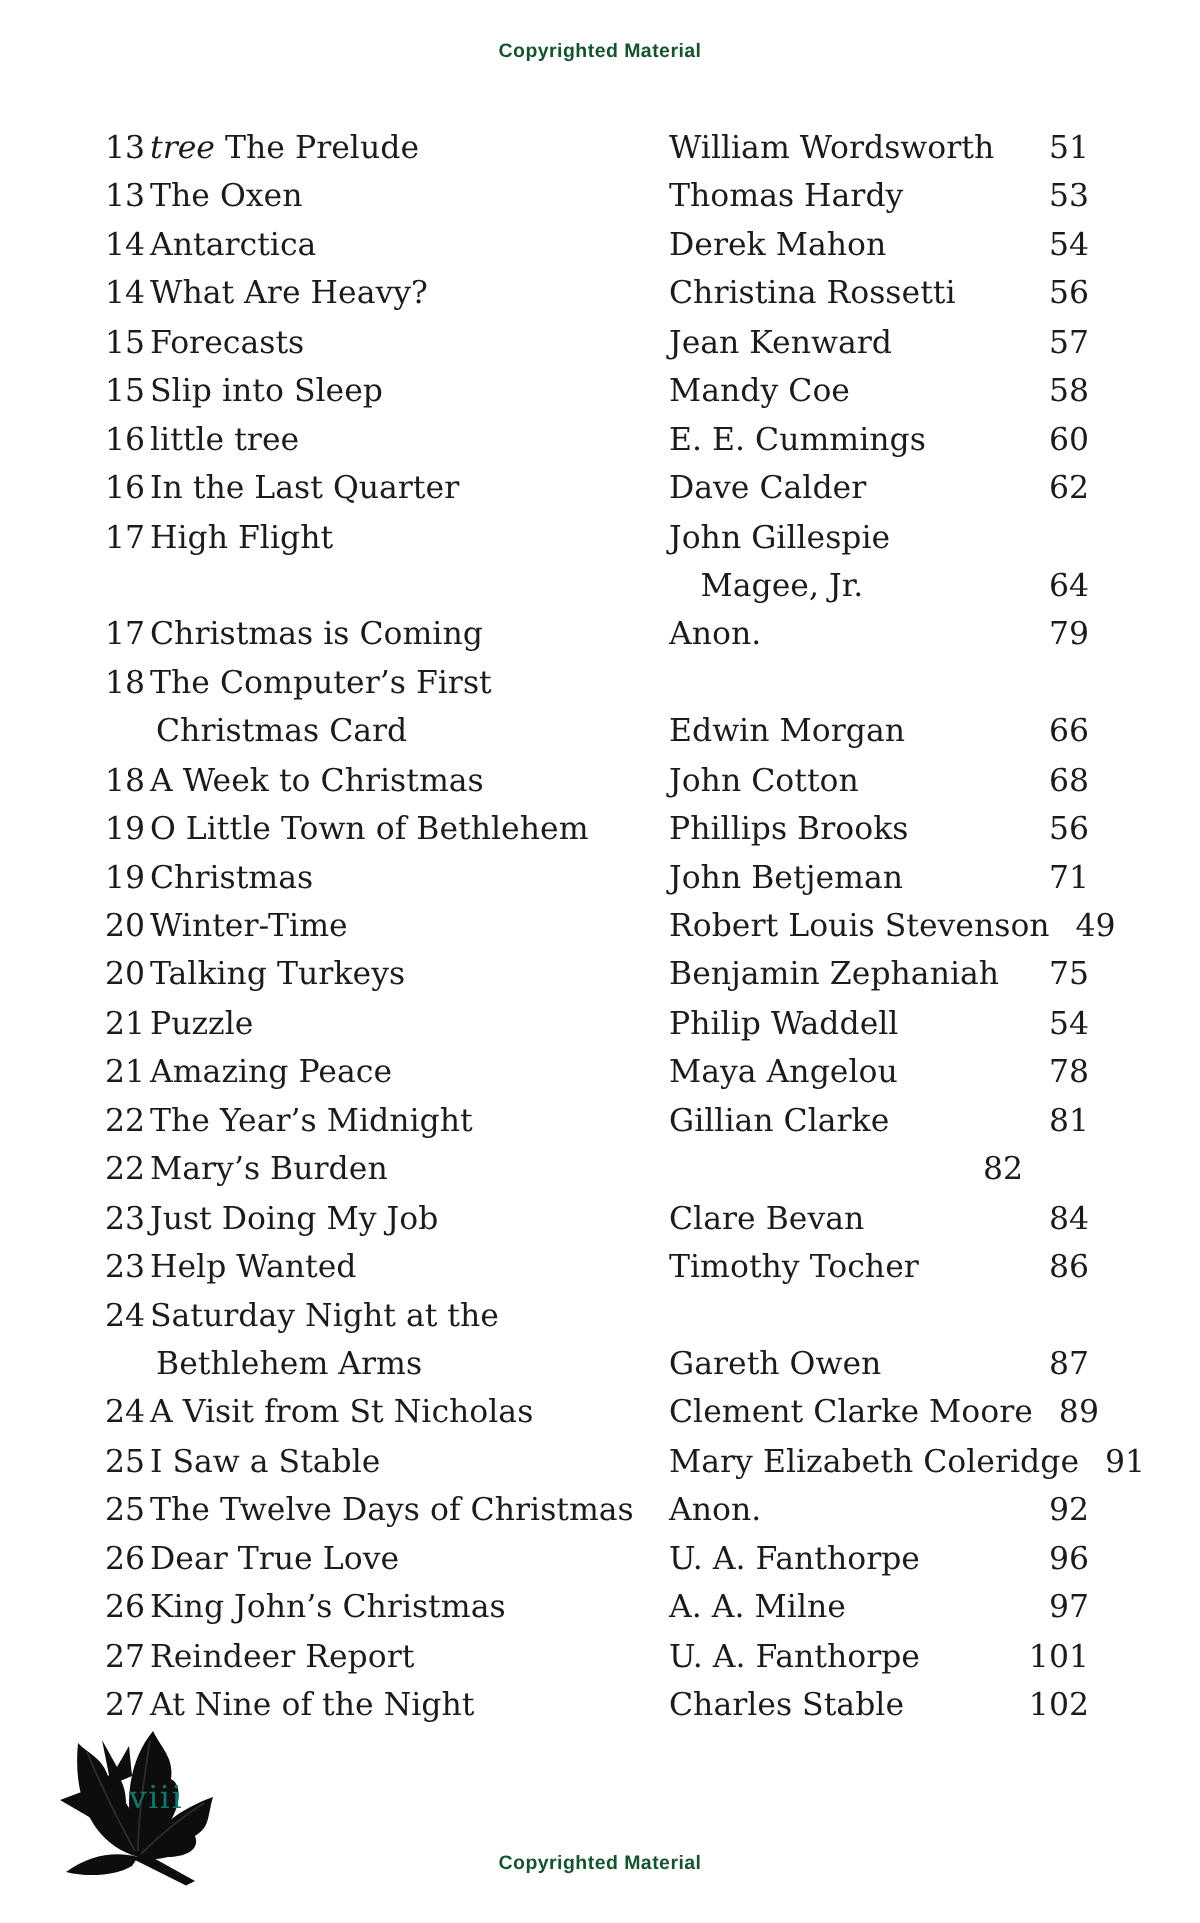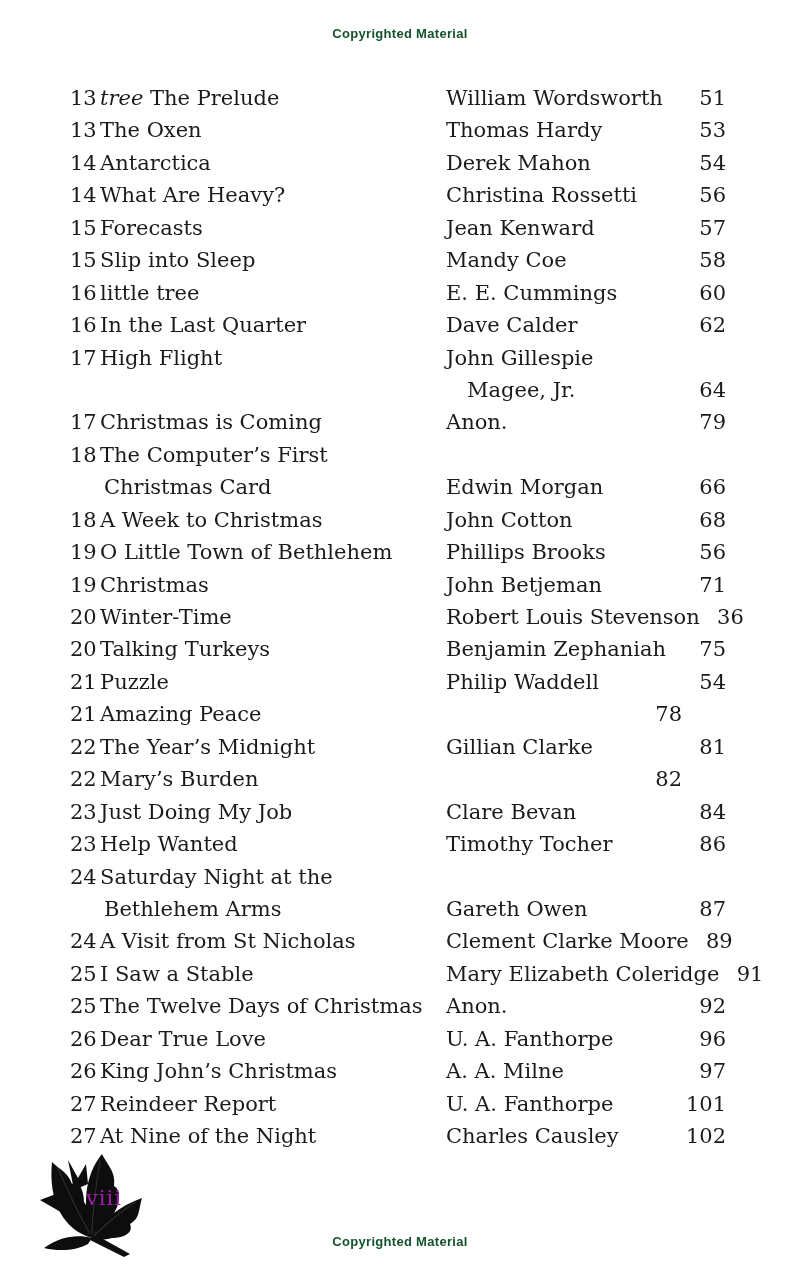--- a/index.html
+++ b/index.html
@@ -53,21 +53,21 @@
     width: 112px;
     height: 108px;
   }
   .page-marker svg { display: block; width: 100%; height: 100%; }
   .roman {
     position: absolute;
     left: 34px;
     top: 36px;
     width: 72px;
     text-align: center;
-    color: #a21caf;
+    color: #0f766e;
     font-size: 21px;
     letter-spacing: 1px;
     font-family: "DejaVu Serif", serif;
   }
 </style>
 </head>
 <body>
 
 <div class="page">
 
@@ -183,40 +183,41 @@
     <span class="num">19</span>
     <span class="title"><span class="ti"></span><span class="tt">Christmas</span></span>
     <span class="author">John Betjeman</span>
     <span class="pg">71</span>
   </div>
 
   <div class="row">
     <span class="num">20</span>
     <span class="title"><span class="ti"></span><span class="tt">Winter-Time</span></span>
     <span class="author">Robert Louis Stevenson</span>
-    <span class="pg">36</span>
+    <span class="pg">49</span>
   </div>
 
   <div class="row">
     <span class="num">20</span>
     <span class="title"><span class="ti"></span><span class="tt">Talking Turkeys</span></span>
     <span class="author">Benjamin Zephaniah</span>
     <span class="pg">75</span>
   </div>
 
   <div class="row">
     <span class="num">21</span>
     <span class="title"><span class="ti"></span><span class="tt">Puzzle</span></span>
     <span class="author">Philip Waddell</span>
     <span class="pg">54</span>
   </div>
 
   <div class="row">
     <span class="num">21</span>
     <span class="title"><span class="ti"></span><span class="tt">Amazing Peace</span></span>
+    <span class="author">Maya Angelou</span>
     <span class="pg">78</span>
   </div>
 
   <div class="row">
     <span class="num">22</span>
     <span class="title"><span class="ti"></span><span class="tt">The Year’s Midnight</span></span>
     <span class="author">Gillian Clarke</span>
     <span class="pg">81</span>
   </div>
 
@@ -292,21 +293,21 @@
   <div class="row">
     <span class="num">27</span>
     <span class="title"><span class="ti"></span><span class="tt">Reindeer Report</span></span>
     <span class="author">U. A. Fanthorpe</span>
     <span class="pg">101</span>
   </div>
 
   <div class="row">
     <span class="num">27</span>
     <span class="title"><span class="ti"></span><span class="tt">At Nine of the Night</span></span>
-    <span class="author">Charles Causley</span>
+    <span class="author">Charles Stable</span>
     <span class="pg">102</span>
   </div>
 </div>
 
   <div class="page-marker">
     <svg viewBox="0 0 112 108" aria-hidden="true">
       <g fill="#0d0d0d">
         <path d="M58 88 C 30 80, 14 52, 18 12 C 26 20, 34 22, 38 34 C 44 28, 50 40, 50 52 C 56 60, 58 74, 58 88 Z"></path>
         <path d="M58 88 C 48 58, 50 26, 68 4 C 74 16, 82 22, 80 36 C 88 40, 86 56, 78 66 C 72 74, 62 80, 58 88 Z"></path>
         <path d="M58 88 C 70 68, 86 56, 108 48 C 104 62, 106 68, 96 74 C 100 84, 88 88, 78 88 C 70 90, 62 90, 58 88 Z"></path>

